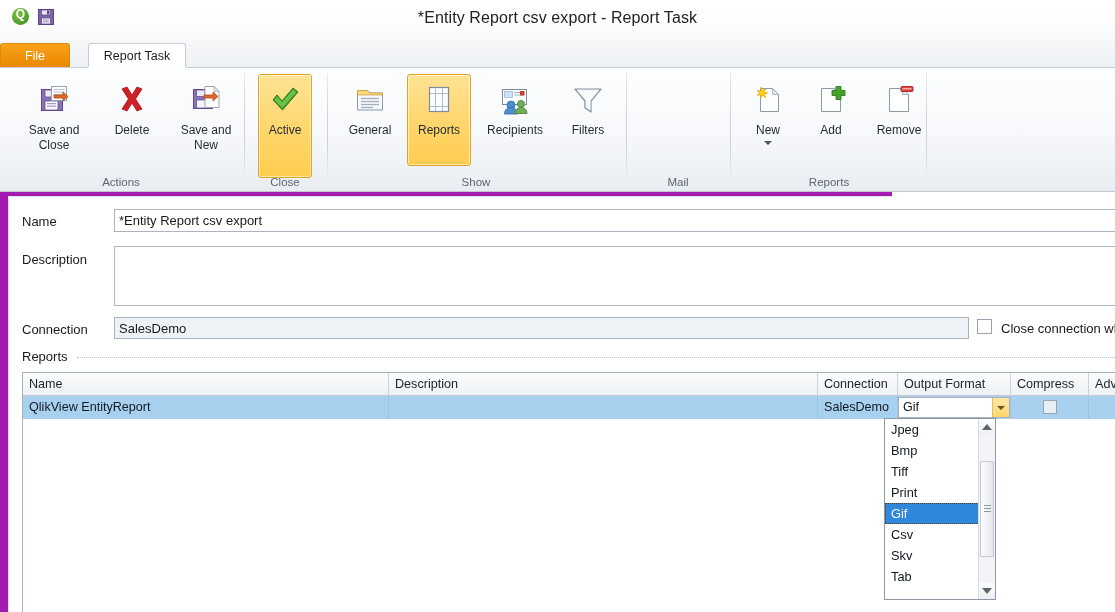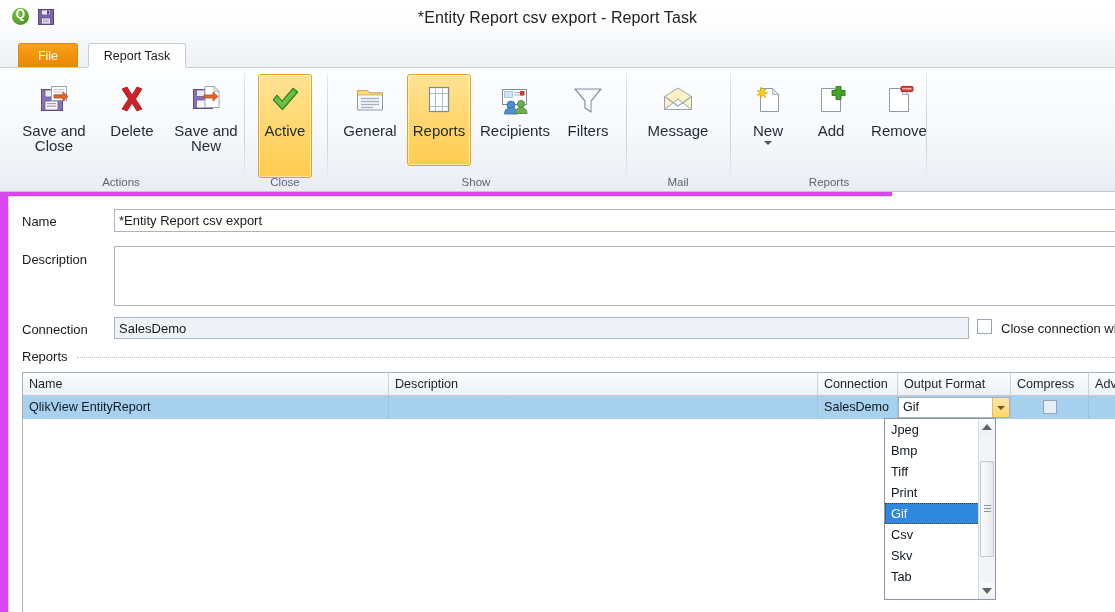--- a/index.html
+++ b/index.html
@@ -65,21 +65,21 @@
   .tab {
     position: absolute; top: 3px; height: 25px;
     line-height: 25px; text-align: center;
     font-size: 12.5px;
     border: 1px solid #c6cdd6;
     border-bottom: none;
     border-radius: 3px 3px 0 0;
     cursor: default;
   }
   .tab-file {
-    left: 18px; width: 60px;
+    left: 0; width: 70px;
     background: linear-gradient(to bottom, #f9a21b 0%, #f2930c 50%, #e98700 100%);
     color: #ffffff;
     border-color: #d98a10;
   }
   .tab-active {
     left: 88px; width: 98px;
     background: #ffffff;
     color: #1d1d1d;
     border-color: #c6cdd6;
     z-index: 3;
@@ -110,35 +110,35 @@
   }
   .rbtn {
     position: absolute; top: 6px;
     display: flex; flex-direction: column; align-items: center;
     padding-top: 8px;
     border: 1px solid transparent;
     border-radius: 3px;
     cursor: default;
   }
   .rbtn .rlabel {
-    font-size: 15px; color: #1f2a33; text-align: center;
+    font-size: 12px; color: #1f2a33; text-align: center;
     line-height: 15px; margin-top: 6px;
   }
   .rbtn.toggled {
     background: linear-gradient(to bottom, #ffe394 0%, #ffd873 45%, #ffcc4e 100%);
     border: 1px solid #e0a61c;
     box-shadow: inset 0 0 0 1px rgba(255,255,255,.55);
   }
   .glyph { width: 34px; height: 34px; position: relative; }
 
   
   .pane {
     position: absolute; left: 0; top: 192px;
     width: 892px; height: 420px;
-    background: #d946ef;
+    background: #a21caf;
   }
   .pane-inner {
     position: absolute; left: 8px; top: 4px; right: -1px; bottom: -1px;
     background: #ffffff;
     border: 1px solid #dde2e8;
     border-right: none; border-bottom: none;
   }
   .flabel {
     position: absolute; font-size: 13px; color: #1a1a1a;
   }
@@ -462,32 +462,20 @@
           <span>Filters</span>
         </span>
       </div>
 
       <div class="glabel">Show</div>
     </div>
 
     <div class="rsep" style="left:626px;"></div>
 
     <div class="rgroup" style="left:630px; width:96px;">
-      <div class="rbtn" style="left:10px; width:76px; height:92px;">
-        <span class="glyph">
-          <svg width="34" height="34" viewBox="0 0 34 34">
-            <path d="M3.5 26.5 v-13 L17 5 l13.5 8.5 v13 z" fill="#fdf0c4" stroke="#9aa4b0"></path>
-            <path d="M3.5 26.5 L17 16 l13.5 10.5 z" fill="#f7fafc" stroke="#9aa4b0"></path>
-            <path d="M3.5 13.5 L17 23 l13.5 -9.5" fill="none" stroke="#9aa4b0" stroke-width="1.1"></path>
-          </svg>
-        </span>
-        <span class="rlabel">
-          <span>Message</span>
-        </span>
-      </div>
       <div class="glabel">Mail</div>
     </div>
 
     <div class="rsep" style="left:730px;"></div>
 
     <div class="rgroup" style="left:734px; width:190px;">
 
       <div class="rbtn" style="left:4px; width:60px; height:104px;">
         <span class="glyph">
           <svg width="34" height="34" viewBox="0 0 34 34">

